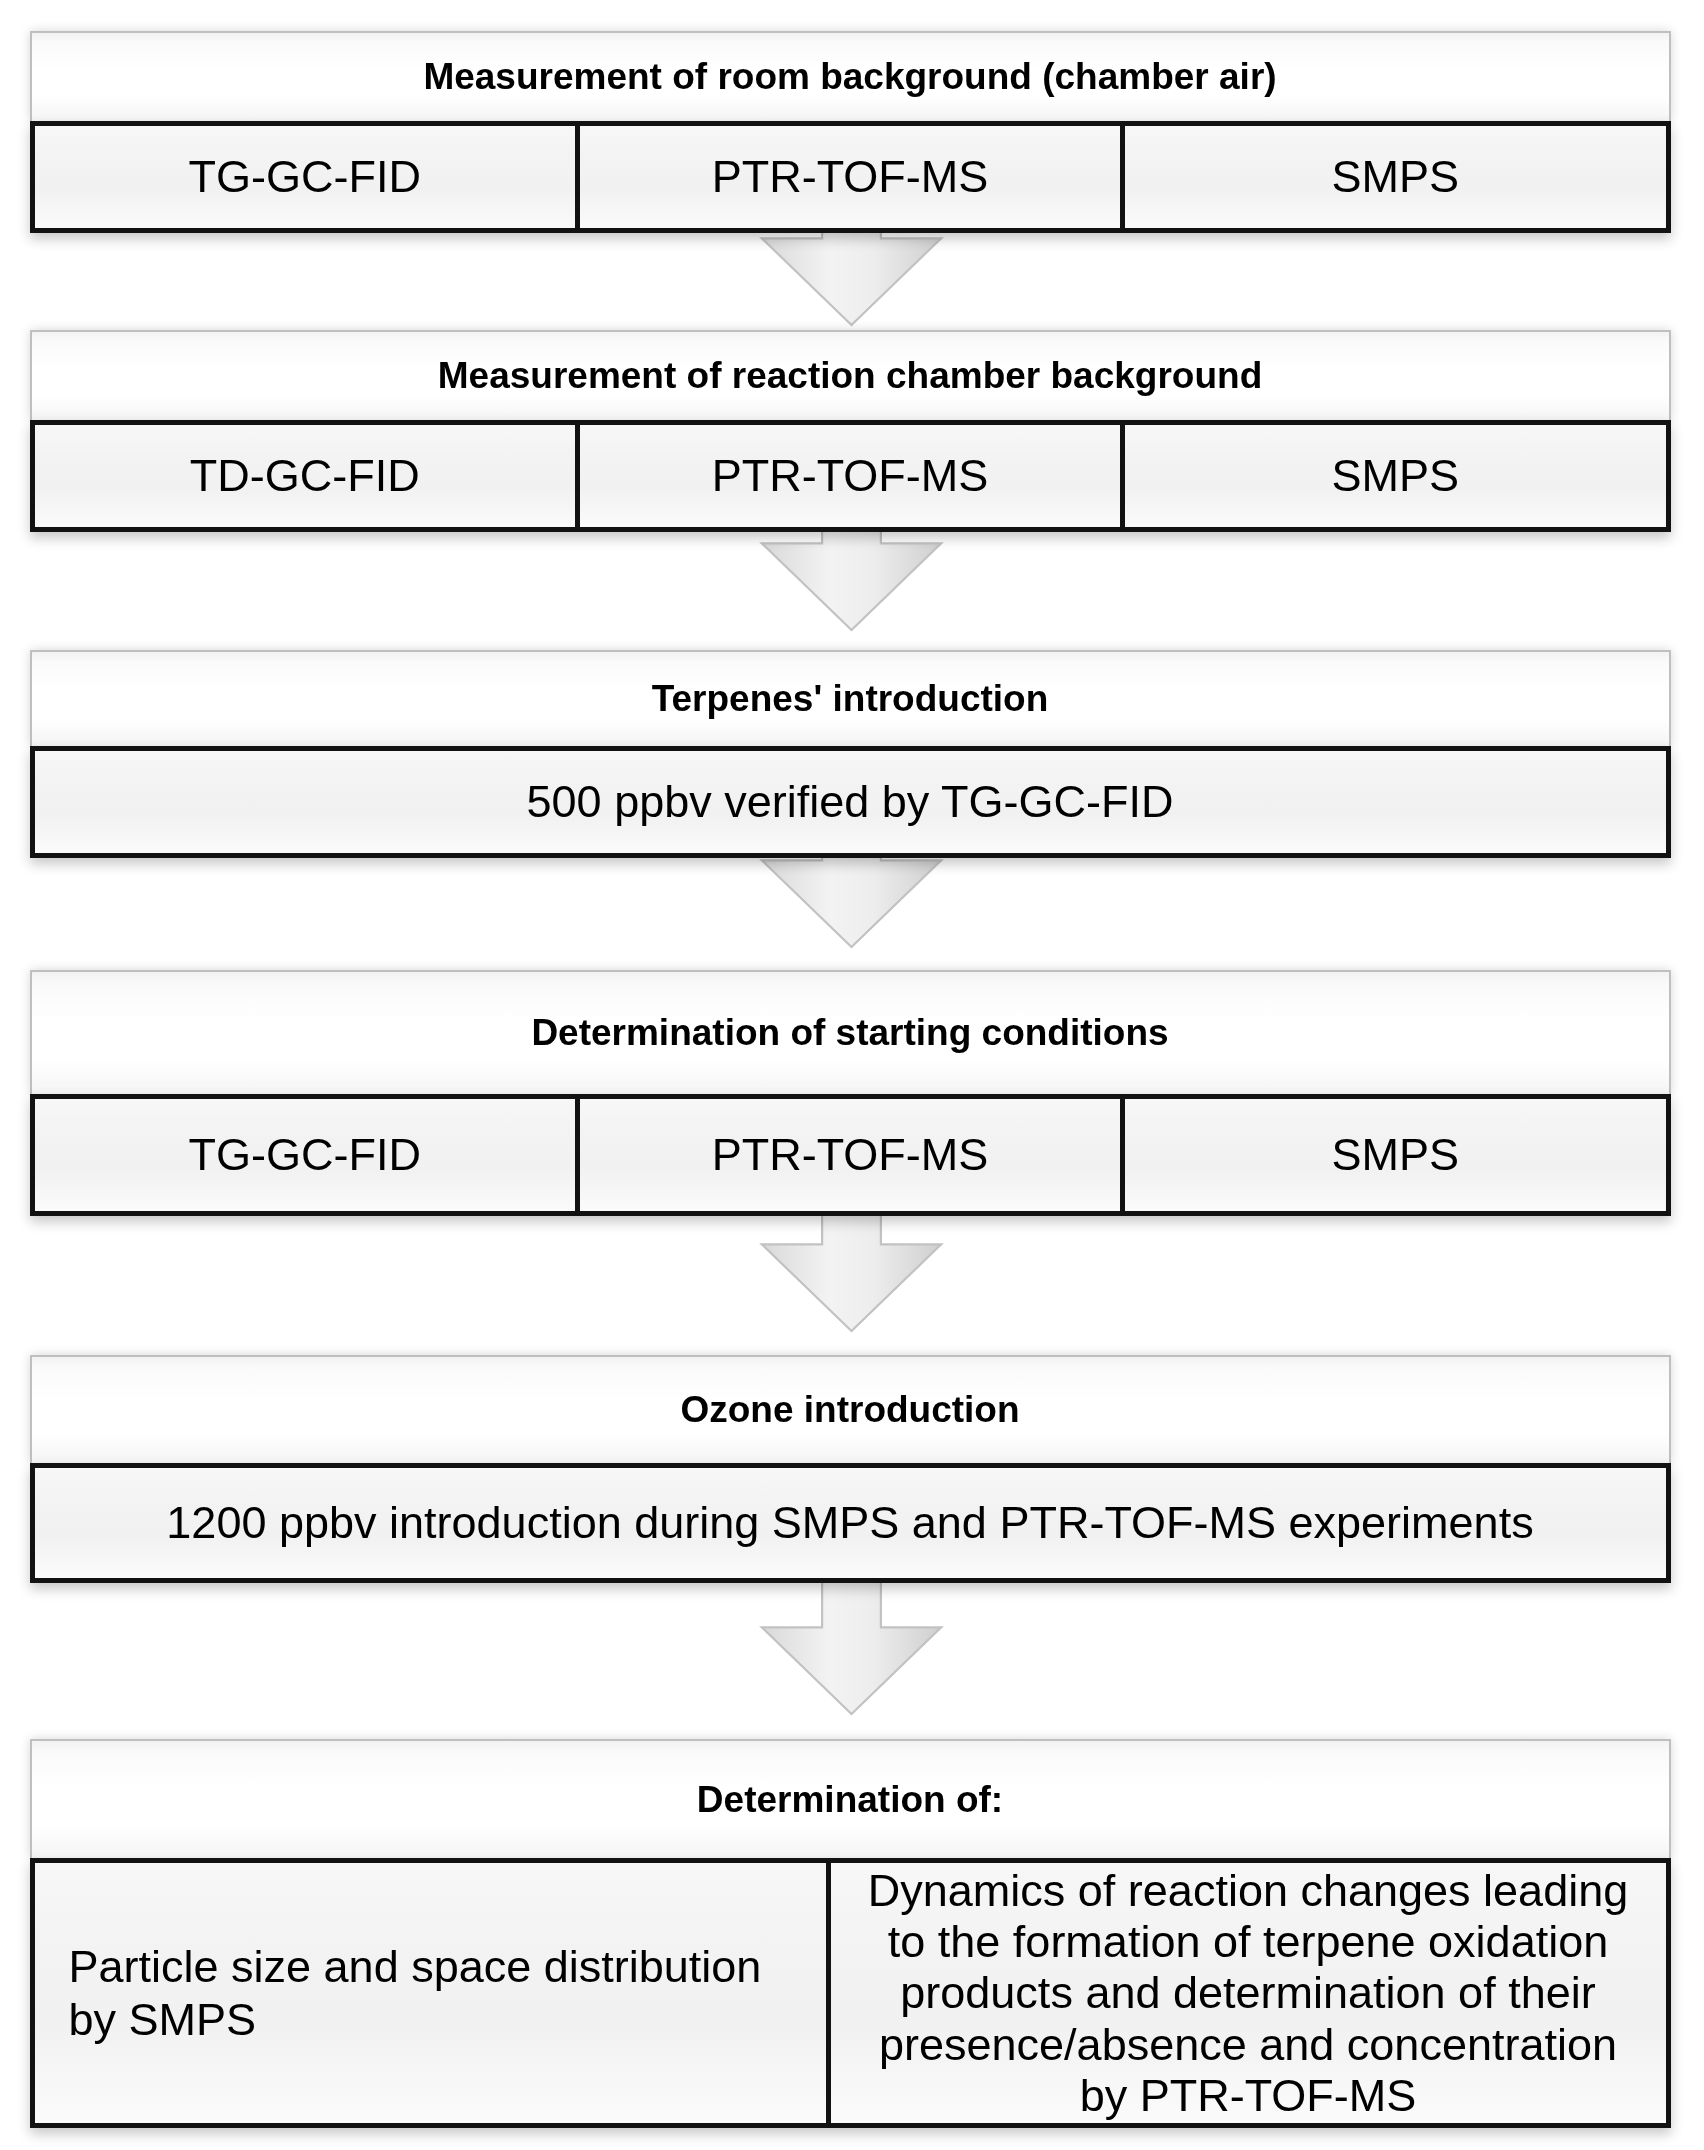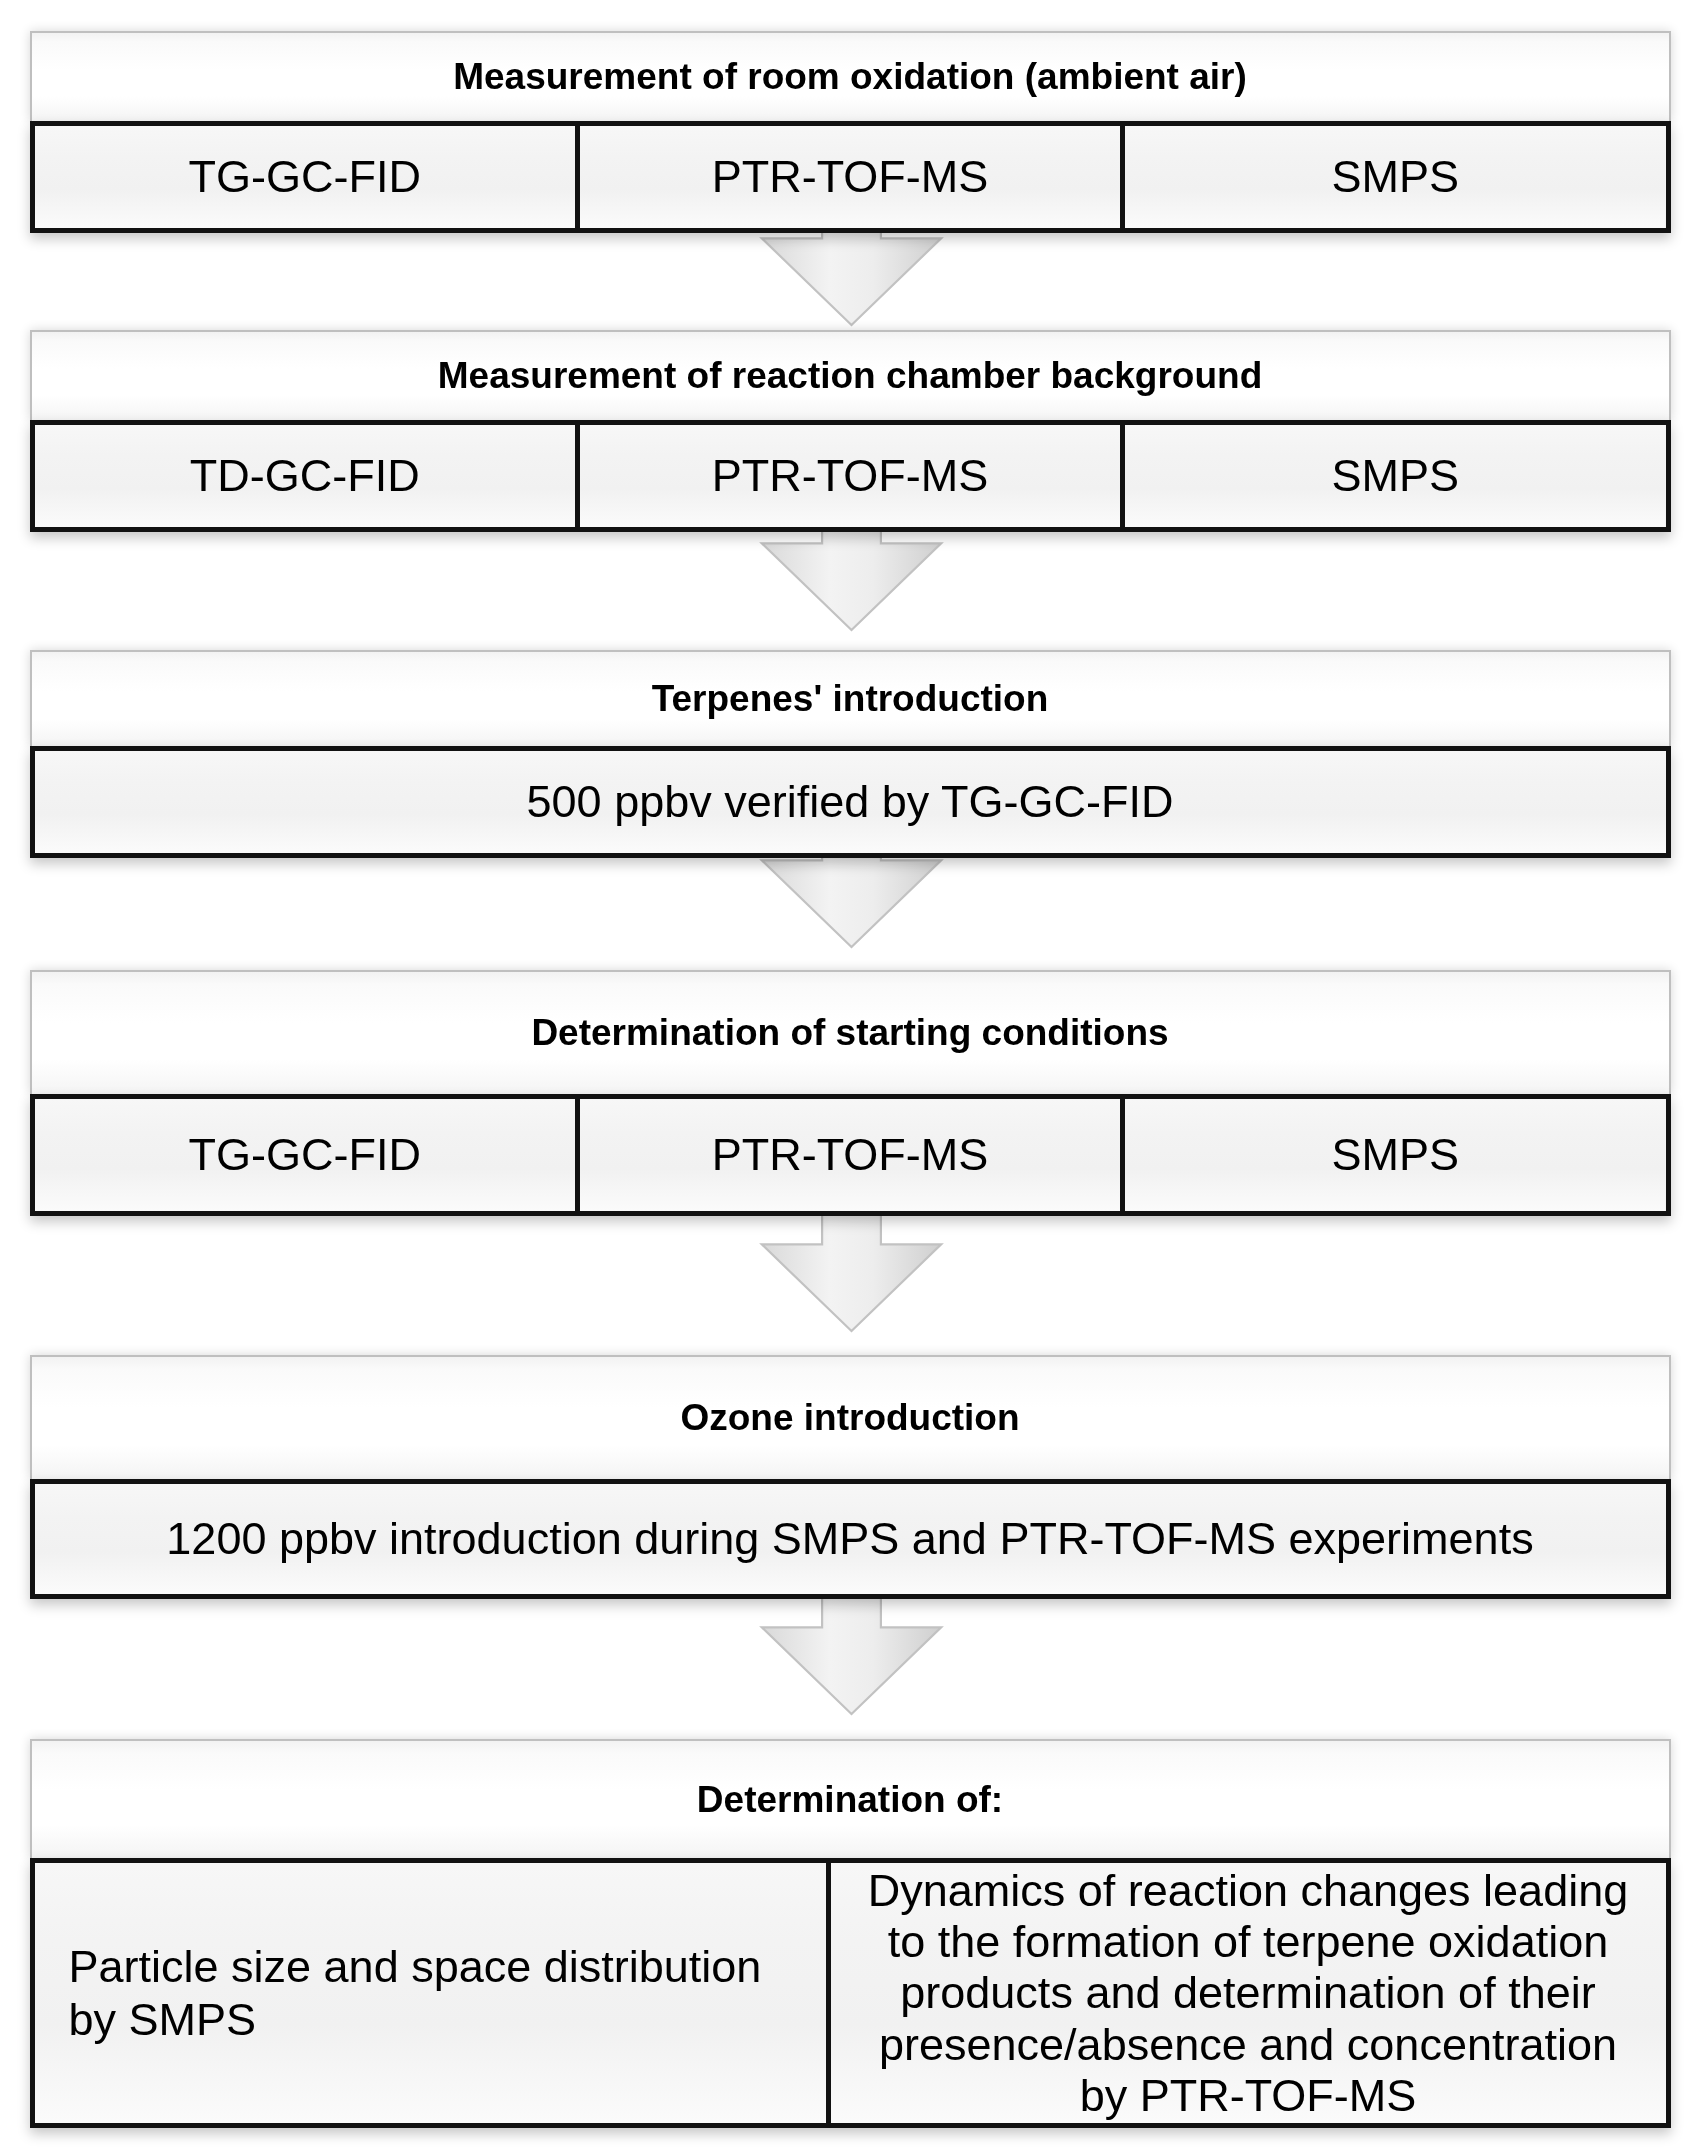--- a/index.html
+++ b/index.html
@@ -135,21 +135,21 @@
   </div>
 
   <div class="arrow" style="left:741px; top:1570px; width:221px; height:147px;">
     <svg width="221" height="147" viewBox="0 0 300 200">
       <polygon points="110,0 190,0 190,78 272,78 150,196 28,78 110,78" fill="url(#ag1)" stroke="#c2c2c2" stroke-width="3"></polygon>
     </svg>
   </div>
 
   <div class="stage" style="top:31px;">
     <div class="stage-header" style="height:90px;">
-      <div class="stage-header-title">Measurement of room oxidation (ambient air)</div>
+      <div class="stage-header-title">Measurement of room background (chamber air)</div>
     </div>
     <div class="stage-row" style="height:112px;">
       <div class="cell thirds">TG-GC-FID</div>
       <div class="cell thirds">PTR-TOF-MS</div>
       <div class="cell thirds">SMPS</div>
     </div>
   </div>
 
   <div class="stage" style="top:330px;">
     <div class="stage-header" style="height:90px;">
@@ -176,21 +176,21 @@
       <div class="stage-header-title">Determination of starting conditions</div>
     </div>
     <div class="stage-row" style="height:122px;">
       <div class="cell thirds">TG-GC-FID</div>
       <div class="cell thirds">PTR-TOF-MS</div>
       <div class="cell thirds">SMPS</div>
     </div>
   </div>
 
   <div class="stage" style="top:1355px;">
-    <div class="stage-header" style="height:124px;">
+    <div class="stage-header" style="height:108px;">
       <div class="stage-header-title">Ozone introduction</div>
     </div>
     <div class="stage-row" style="height:120px;">
       <div class="cell" style="flex:1 1 0;">1200 ppbv introduction during SMPS and PTR-TOF-MS experiments</div>
     </div>
   </div>
 
   <div class="stage" style="top:1739px;">
     <div class="stage-header" style="height:119px;">
       <div class="stage-header-title">Determination of:</div>

